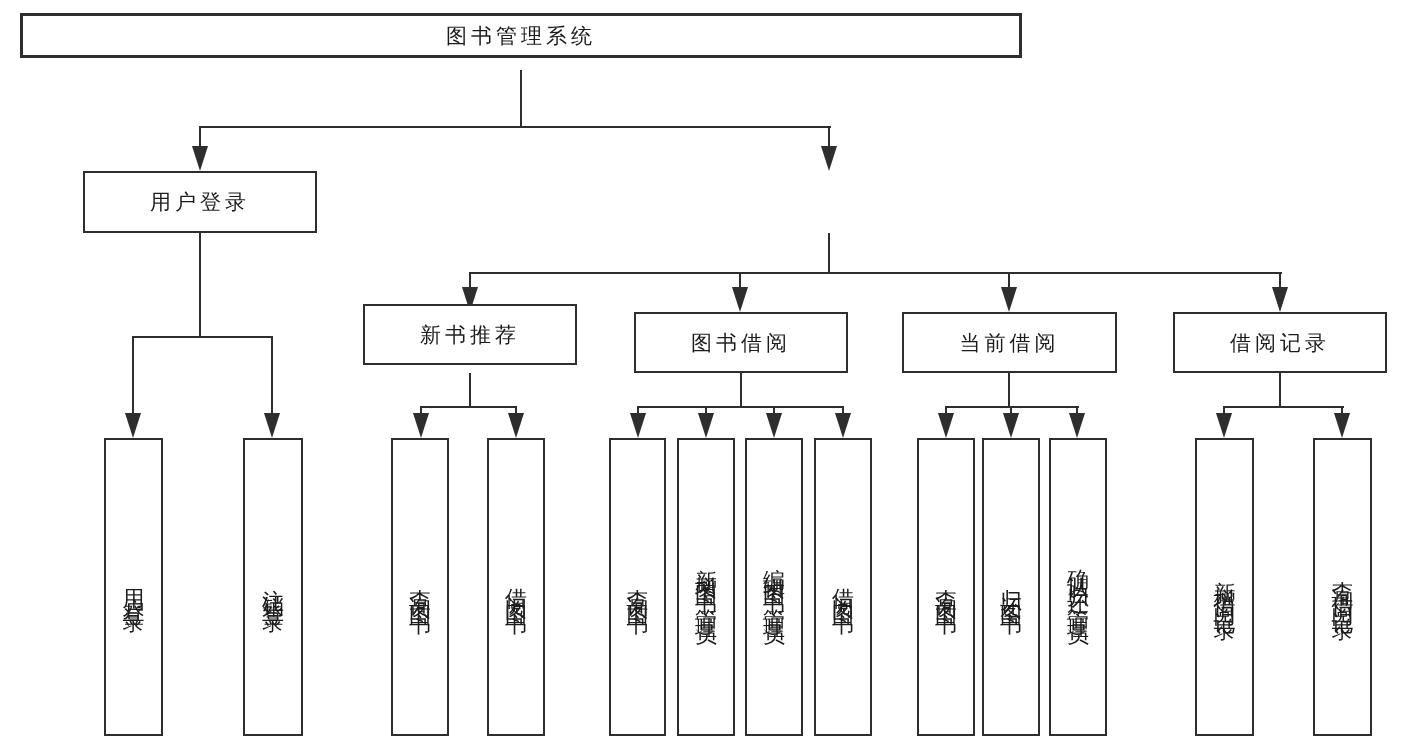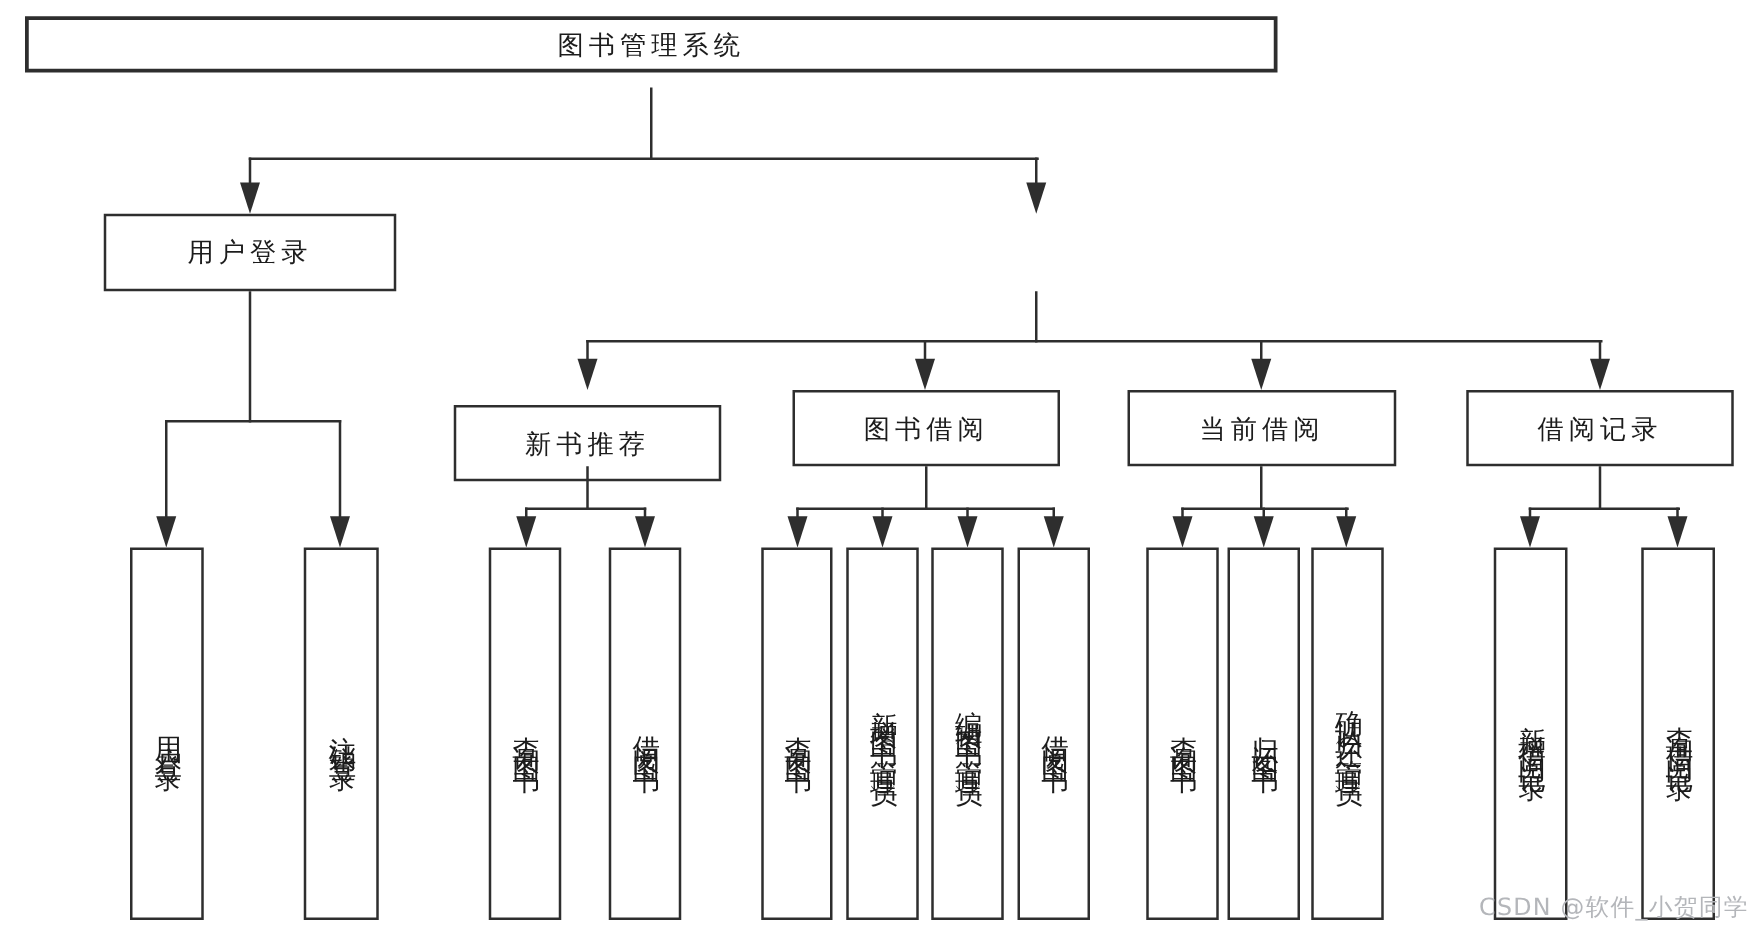--- a/index.html
+++ b/index.html
@@ -59,21 +59,21 @@
   <div class="hline" style="left:469px;top:272px;width:813px;height:2px;"></div>
   <div class="vline" style="left:469px;top:272px;width:2px;height:17px;"></div>
   <div class="arr" style="left:462px;top:287px;"></div>
   <div class="vline" style="left:739px;top:272px;width:2px;height:17px;"></div>
   <div class="arr" style="left:732px;top:287px;"></div>
   <div class="vline" style="left:1008px;top:272px;width:2px;height:17px;"></div>
   <div class="arr" style="left:1001px;top:287px;"></div>
   <div class="vline" style="left:1279px;top:272px;width:2px;height:17px;"></div>
   <div class="arr" style="left:1272px;top:287px;"></div>
 
-  <div class="box h" style="left:363px;top:324px;width:214px;height:61px;">
+  <div class="box h" style="left:363px;top:304px;width:214px;height:61px;">
     <span>新书推荐</span>
   </div>
   <div class="box h" style="left:634px;top:312px;width:214px;height:61px;">
     <span>图书借阅</span>
   </div>
   <div class="box h" style="left:902px;top:312px;width:215px;height:61px;font-family:Liberation Mono, monospace;">
     <span>当前借阅</span>
   </div>
   <div class="box h" style="left:1173px;top:312px;width:214px;height:61px;">
     <span>借阅记录</span>
@@ -150,15 +150,14 @@
     <span class="vtext">确认归还（管理员）</span>
   </div>
 
   <div class="box v" style="left:1195px;top:438px;width:59px;height:298px;">
     <span class="vtext">新增借阅记录</span>
   </div>
   <div class="box v" style="left:1313px;top:438px;width:59px;height:298px;">
     <span class="vtext">查询借阅记录</span>
   </div>
 
-  <div class="watermark">CSDN @软件_小贺同学</div>
 
 </div>
 
 </body></html>

